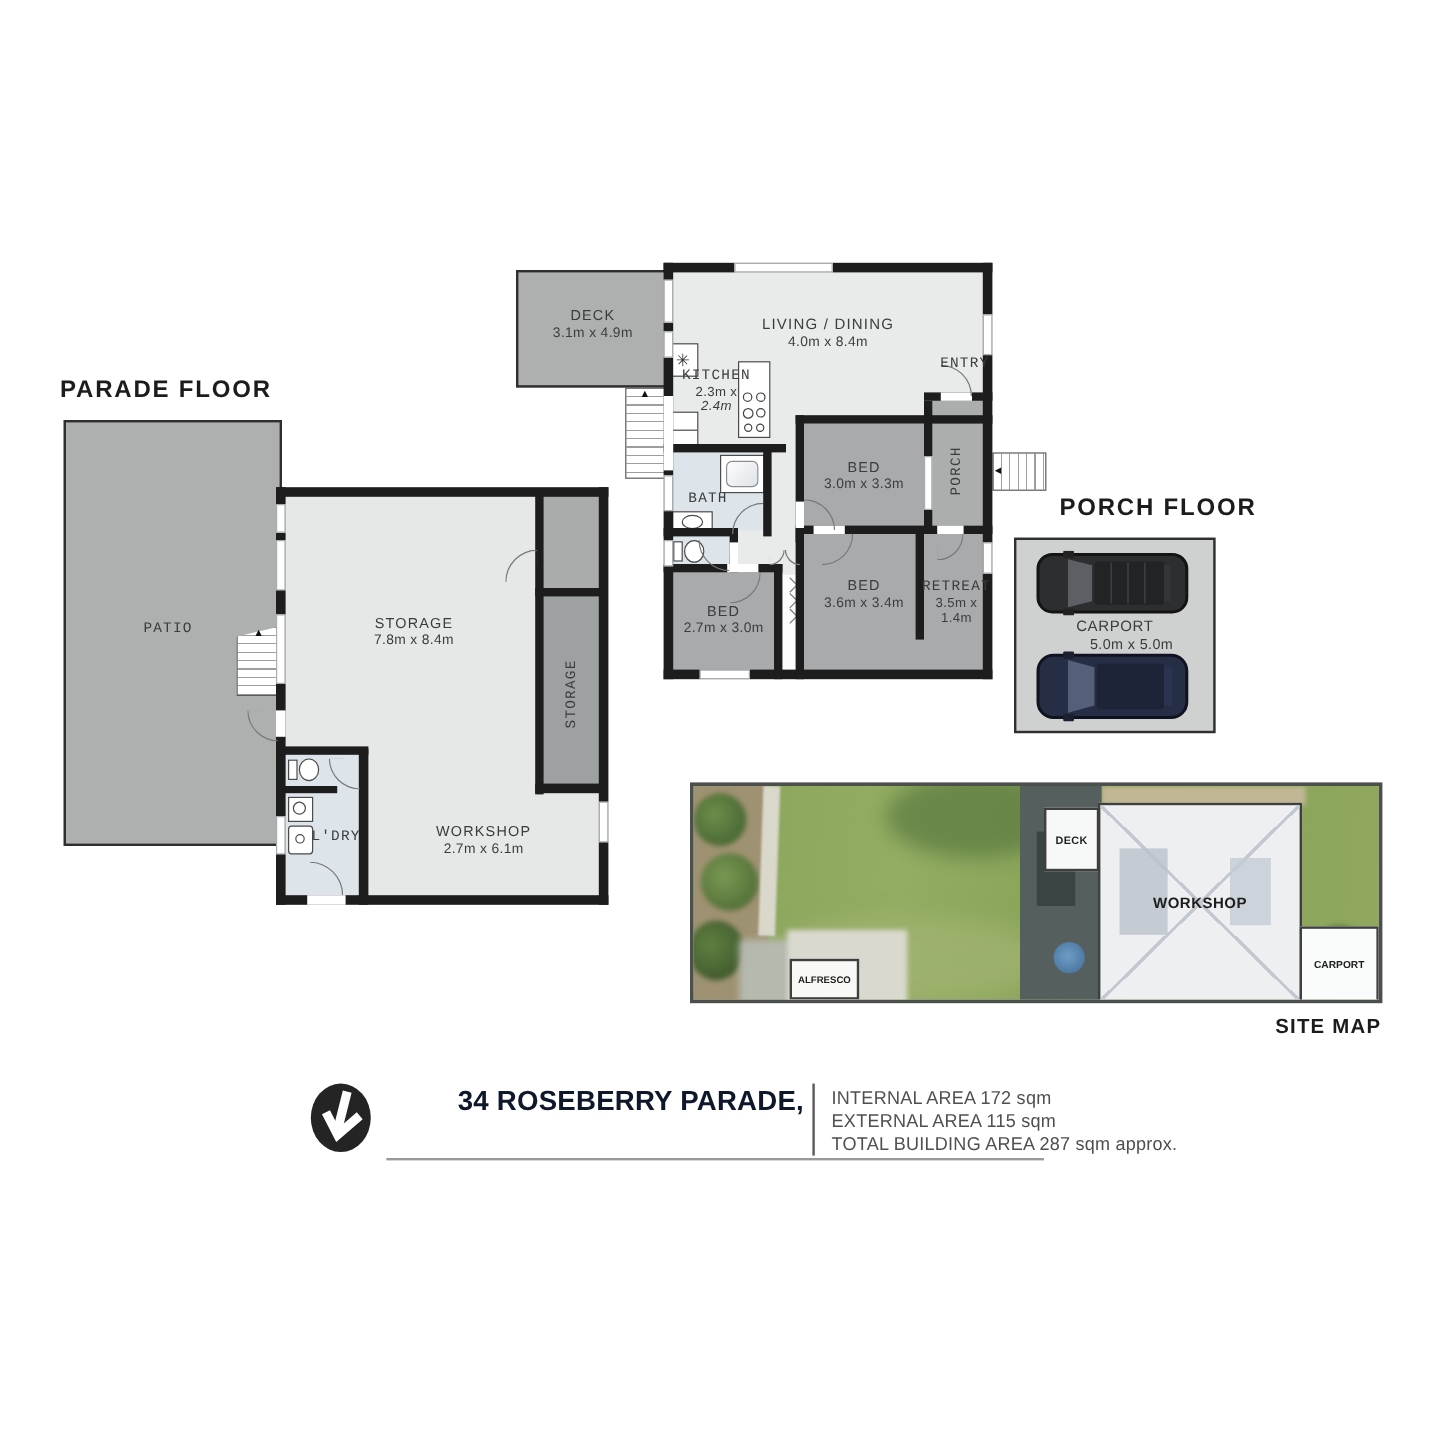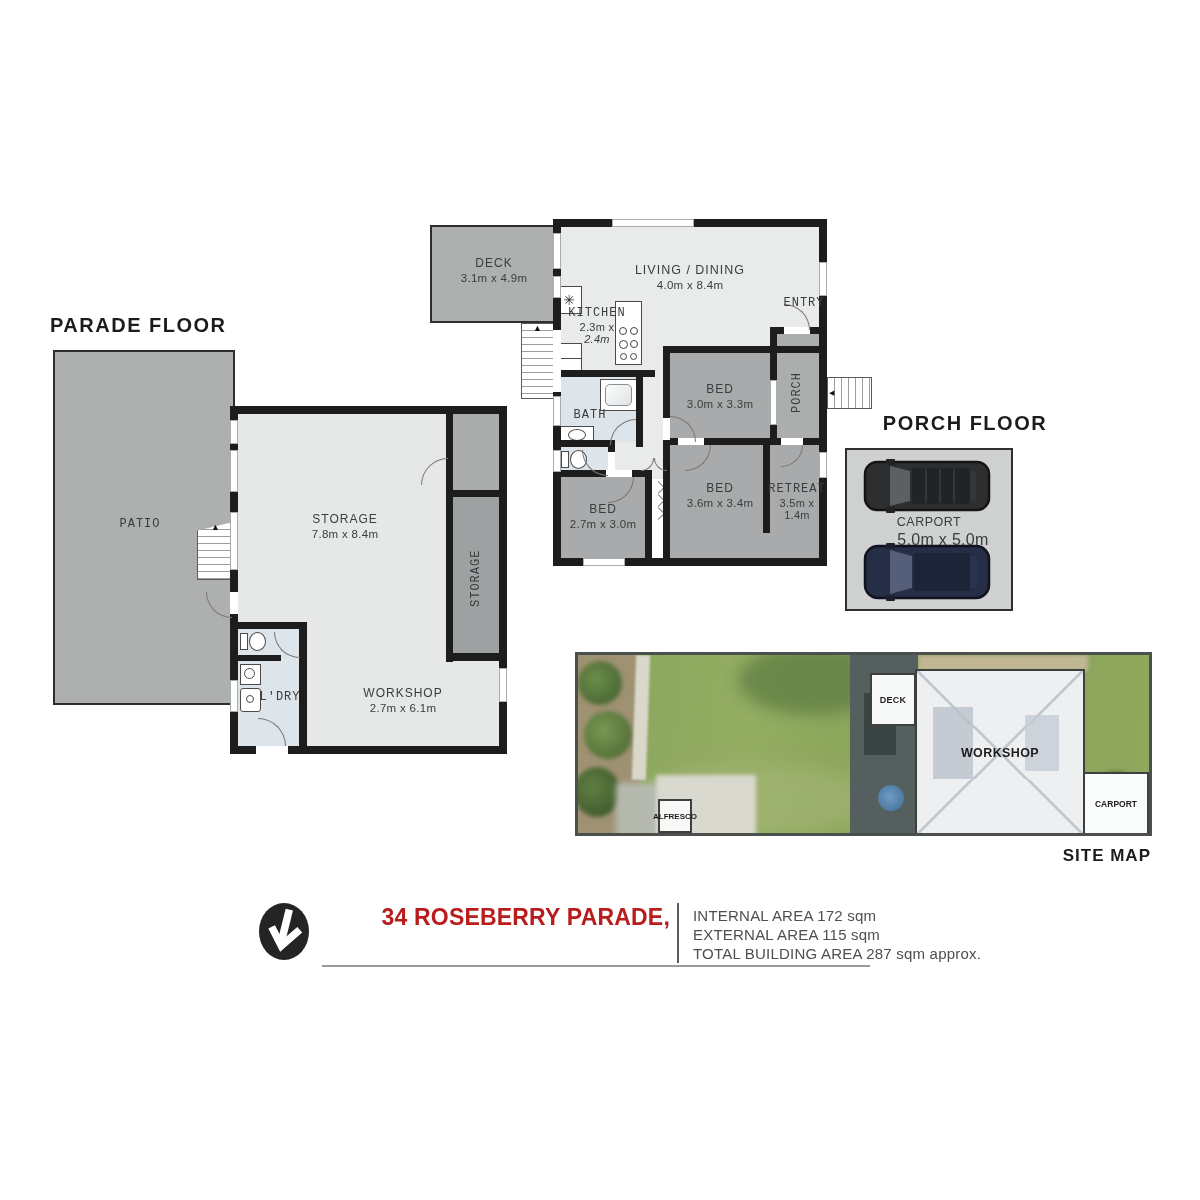--- a/index.html
+++ b/index.html
@@ -29,21 +29,21 @@
   .floor-title{position:absolute;font-size:20px;font-weight:700;letter-spacing:1.5px;color:#1c1c1c;}
   .room-label{position:absolute;text-align:center;color:#3a3c3d;line-height:1.28;}
   .rname{font-size:12px;letter-spacing:1px;display:block;}
   .rdims{font-size:11.5px;letter-spacing:.3px;display:block;}
   .small .rname{font-size:12px;font-family:Liberation Mono, monospace;}
   .vert{writing-mode:vertical-rl;transform:rotate(180deg);display:flex;align-items:center;justify-content:center;}
   
   .sm-box{position:absolute;border:2px solid #3f3f3f;box-sizing:border-box;display:flex;align-items:center;justify-content:center;font-weight:700;color:#1d1d1d;}
   .blob{position:absolute;border-radius:50%;}
   
-  .addr{position:absolute;text-align:right;font-weight:700;color:#b91c1c;font-size:23px;line-height:27px;letter-spacing:.2px;}
+  .addr{position:absolute;text-align:right;font-weight:700;color:#0f172a;font-size:23px;line-height:27px;letter-spacing:.2px;}
   .areas{position:absolute;color:#4f4f4f;font-size:15.5px;line-height:19px;letter-spacing:.2px;transform:scaleX(.97);transform-origin:left top;}
   .areas div{white-space:nowrap;}
   .disclaimer{position:absolute;font-style:italic;font-size:12.5px;color:#2e2e2e;text-align:center;letter-spacing:.1px;}
 </style>
 </head>
 <body>
 
 <div class="canvas">
 
   <div class="floor-title" style="left:50px;top:314px;">PARADE FLOOR</div>
@@ -252,21 +252,21 @@
   <svg class="abs" style="left:862px;top:542px;" width="130" height="60" viewBox="0 0 130 60">
     <rect x="3" y="4" width="124" height="52" rx="13" fill="#262e45" stroke="#10131f" stroke-width="2.5"></rect>
     <rect x="24" y="1" width="9" height="6" rx="1" fill="#1a2030"></rect>
     <rect x="24" y="53" width="9" height="6" rx="1" fill="#1a2030"></rect>
     <path d="M28 8 L50 14 L50 46 L28 52 Z" fill="#555f7a"></path>
     <rect x="52" y="11" width="56" height="38" rx="3" fill="#1e2438"></rect>
     <rect x="108" y="14" width="7" height="32" fill="#2a3350"></rect>
   </svg>
   <div class="room-label" style="left:845px;top:514px;width:168px;">
     <span class="rname" style="font-size:12.5px;letter-spacing:.5px;">CARPORT</span>
-    <span class="rdims" style="font-size:16px;margin-left:28px;">5.0m x 5.0m</span>
+    <span class="rdims" style="font-size:12px;margin-left:28px;">5.0m x 5.0m</span>
   </div>
 
   <div class="abs" style="left:575px;top:652px;width:577px;height:184px;border:3px solid #4c504d;overflow:hidden;background:linear-gradient(95deg,#8aa45c 0%,#93ad62 30%,#86a156 60%,#8fa85e 100%);">
     <div class="blob" style="left:160px;top:-10px;width:150px;height:70px;background:#5e7c42;opacity:.75;filter:blur(8px);"></div>
     <div class="blob" style="left:60px;top:110px;width:240px;height:70px;background:#a6b678;opacity:.6;filter:blur(10px);"></div>
     <div class="abs" style="left:0;top:0;width:62px;height:184px;background:#9f9272;"></div>
     <div class="blob" style="left:0px;top:6px;width:44px;height:44px;background:radial-gradient(circle at 40% 40%,#6c8d49,#3f5c2e);filter:blur(2px);"></div>
     <div class="blob" style="left:6px;top:56px;width:48px;height:48px;background:radial-gradient(circle at 40% 40%,#799852,#46632f);filter:blur(2px);"></div>
     <div class="blob" style="left:-4px;top:112px;width:46px;height:50px;background:radial-gradient(circle at 40% 40%,#5f7f41,#384f28);filter:blur(2px);"></div>
     <div class="abs" style="left:56px;top:0;width:14px;height:125px;background:#d9d8cb;filter:blur(1px);transform:rotate(2deg);"></div>
@@ -283,21 +283,21 @@
       </div>
     <div class="sm-box" style="left:337px;top:14px;width:170px;height:167px;background:#edeff1;font-size:12.5px;letter-spacing:.4px;">
       <div class="abs" style="left:0;top:0;width:100%;height:100%;background:linear-gradient(to bottom right,transparent 49.4%,#c3c9d0 49.4%,#c3c9d0 50.6%,transparent 50.6%),linear-gradient(to top right,transparent 49.4%,#c3c9d0 49.4%,#c3c9d0 50.6%,transparent 50.6%);"></div>
       <div class="abs" style="left:16px;top:36px;width:40px;height:72px;background:#b9c2cb;opacity:.8;"></div>
       <div class="abs" style="left:108px;top:44px;width:34px;height:56px;background:#c3ccd5;opacity:.8;"></div>
       <span style="position:relative;">WORKSHOP</span>
     </div>
     <div class="sm-box" style="left:505px;top:117px;width:66px;height:64px;background:#fafbfb;font-size:8.5px;">
         <span>CARPORT</span>
       </div>
-    <div class="sm-box" style="left:80px;top:144px;width:34px;height:34px;background:rgba(255,255,255,.8);font-size:8px;">
+    <div class="sm-box" style="left:80px;top:144px;width:58px;height:34px;background:rgba(255,255,255,.8);font-size:8px;">
         <span>ALFRESCO</span>
       </div>
   </div>
   <div class="abs" style="left:951px;top:846px;width:200px;text-align:right;font-size:17px;font-weight:700;letter-spacing:1px;color:#1c1c1c;">SITE MAP</div>
 
   <svg class="abs" style="left:258px;top:902px;" width="52" height="59" viewBox="0 0 52 59">
     <ellipse cx="26" cy="29.5" rx="25" ry="28.5" fill="#242424"></ellipse>
     <g transform="rotate(14 26 29)" stroke="#ffffff" stroke-width="7.5" fill="none">
       <path d="M26 7 L26 38"></path>
       <path d="M13 28 L27 44 L41 24"></path>

